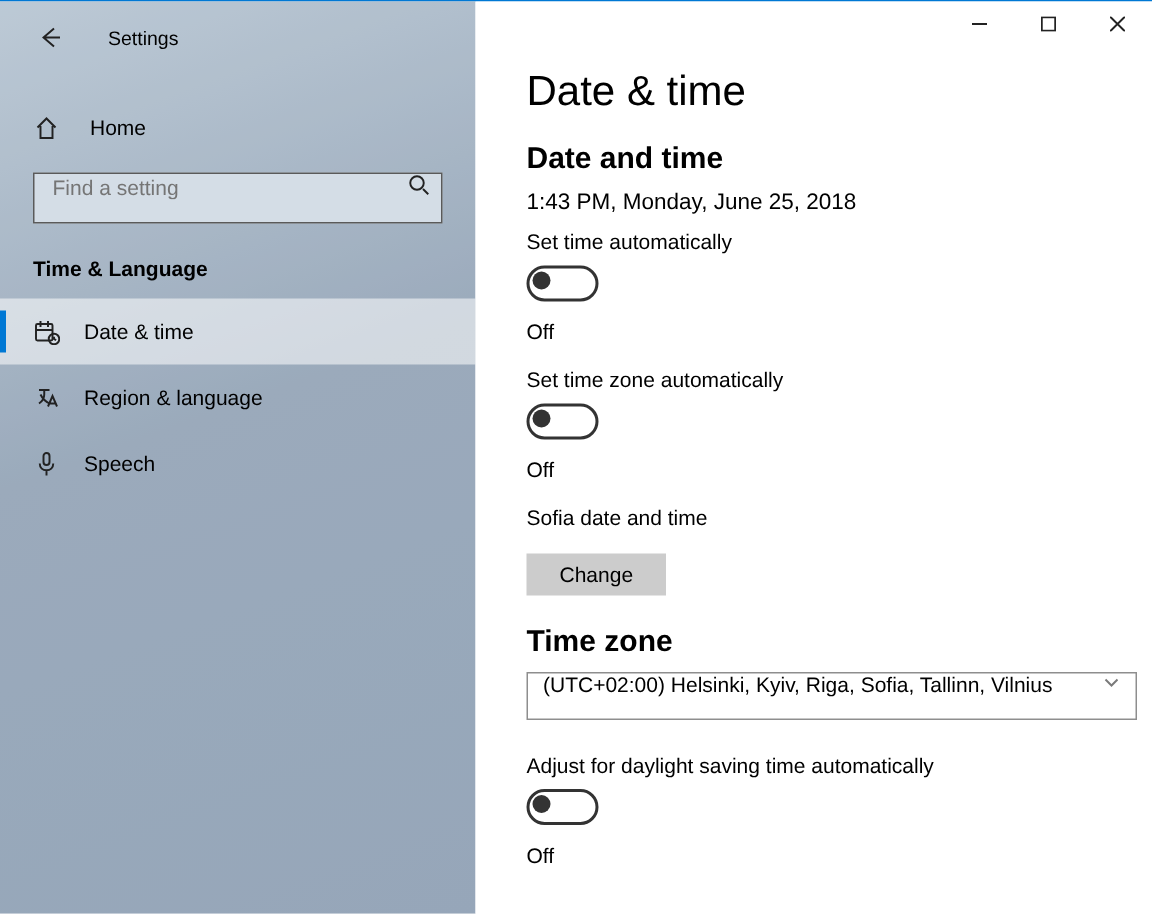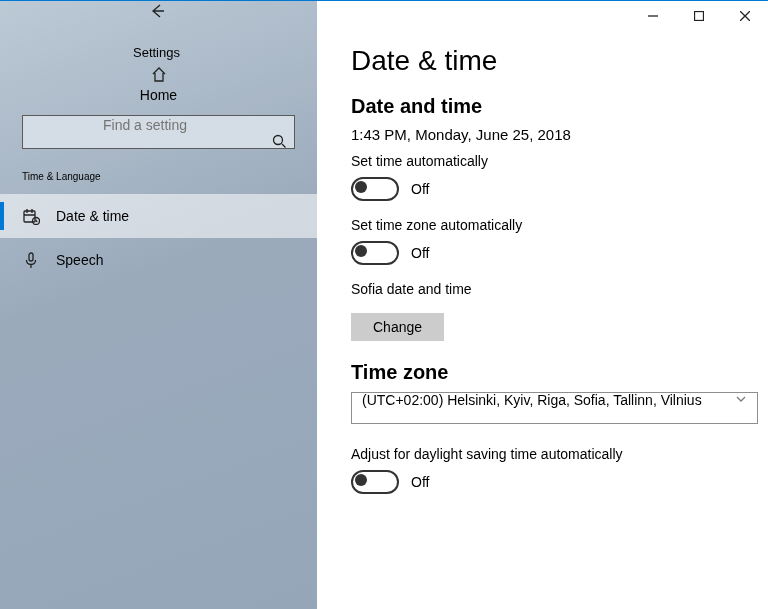--- a/index.html
+++ b/index.html
@@ -61,65 +61,65 @@
     box-sizing: border-box;
     padding: 0 22px;
   }
   .sidebar::before {
     content:"";
     position:absolute;
     inset:0;
     background: var(--win-sidebar-bg-overlay);
     pointer-events:none;
   }
-  .sidebar > * { position: relative; flex-direction: column; }
+  .sidebar > * { position: relative; }
   .sb-header {
     display: flex;
     align-items: center;
     gap: 24px;
     height: 48px;
     margin-left: -4px;
   }
   .sb-back {
     width: 30px; height: 30px;
     display:flex;align-items:center;justify-content:center;
     border:0;background:transparent;cursor:pointer;
   }
   .sb-title {
     font-size: 13px;
   }
   .sb-home {
-    display:flex;align-items:center;gap:4px;
+    display:flex;align-items:center;gap:20px;
     margin-top: 16px;
     height: 40px;
     cursor:pointer;
     font-size: 14px;
   }
   .sb-home .icon, .nav-item .icon { width:18px; height:18px; display:flex;align-items:center;justify-content:center; }
   .search-wrap {
     margin-top: 10px;
     border: 1px solid #5a5a5a;
     background: var(--win-search-bg);
     height: 32px;
-    display:flex;align-items:flex-end;
+    display:flex;align-items:flex-start;
     padding: 0 8px 0 10px;
   }
   .search-wrap input {
     flex:1;
     border:0;
     background:transparent;
     font-family:inherit;
     font-size: 14px;
     outline:none;
     color:#555;
   }
   .section-heading {
     margin-top: 22px;
-    font-weight: 400;
-    font-size: 10px;
+    font-weight: 700;
+    font-size: 14px;
   }
   .nav {
     margin-top: 12px;
     margin-left: -22px;
     margin-right: -22px;
   }
   .nav-item {
     display:flex;align-items:center;gap:16px;
     height: 44px;
     padding-left: 22px;
@@ -155,21 +155,21 @@
     margin: 14px 0 8px 0;
     font-weight: 700;
     font-size: 20px;
   }
   .current-datetime {
     font-size: 15px;
     margin-bottom: 10px;
   }
   .field-block { margin-bottom: 16px; }
   .field-label { font-size: 14px; margin-bottom: 8px; }
-  .toggle-row { display:flex; align-items:center; gap:12px; }
+  .toggle-row { display:flex; gap:12px;flex-direction:column; }
   .toggle {
     width: 44px; height: 20px;
     border: 2px solid var(--win-toggle-border);
     border-radius: 20px;
     position:relative;
     background: #fff;
     cursor:pointer;
   }
   .toggle .knob {
     position:absolute;
@@ -265,20 +265,29 @@
               <path d="M2 8 H13 M5 2 V6 M10 2 V6"></path>
               <circle cx="14" cy="14" r="3.5"></circle>
               <path d="M14 12.5 V14 L15.4 14.8"></path>
             </svg>
         </span>
         <span>Date &amp; time</span>
       </div>
       <div class="nav-item">
         <span class="icon">
           <svg class="line" width="18" height="18">
+              <path d="M4 4 H11 M7.5 4 V7 C7.5 10 5.5 12 4 13 M5 7 C6.5 10 9 12 11 13"></path>
+              <path d="M10 15 L13 8 L16 15 M11 13 H15"></path>
+            </svg>
+        </span>
+        <span>Region &amp; language</span>
+      </div>
+      <div class="nav-item">
+        <span class="icon">
+          <svg class="line" width="18" height="18">
               <rect x="7" y="2" width="4" height="8" rx="2"></rect>
               <path d="M4.5 9 C4.5 12 6.5 13.5 9 13.5 C11.5 13.5 13.5 12 13.5 9 M9 13.5 V17"></path>
             </svg>
         </span>
         <span>Speech</span>
       </div>
     </div>
   </nav>
 
   <main class="main">

